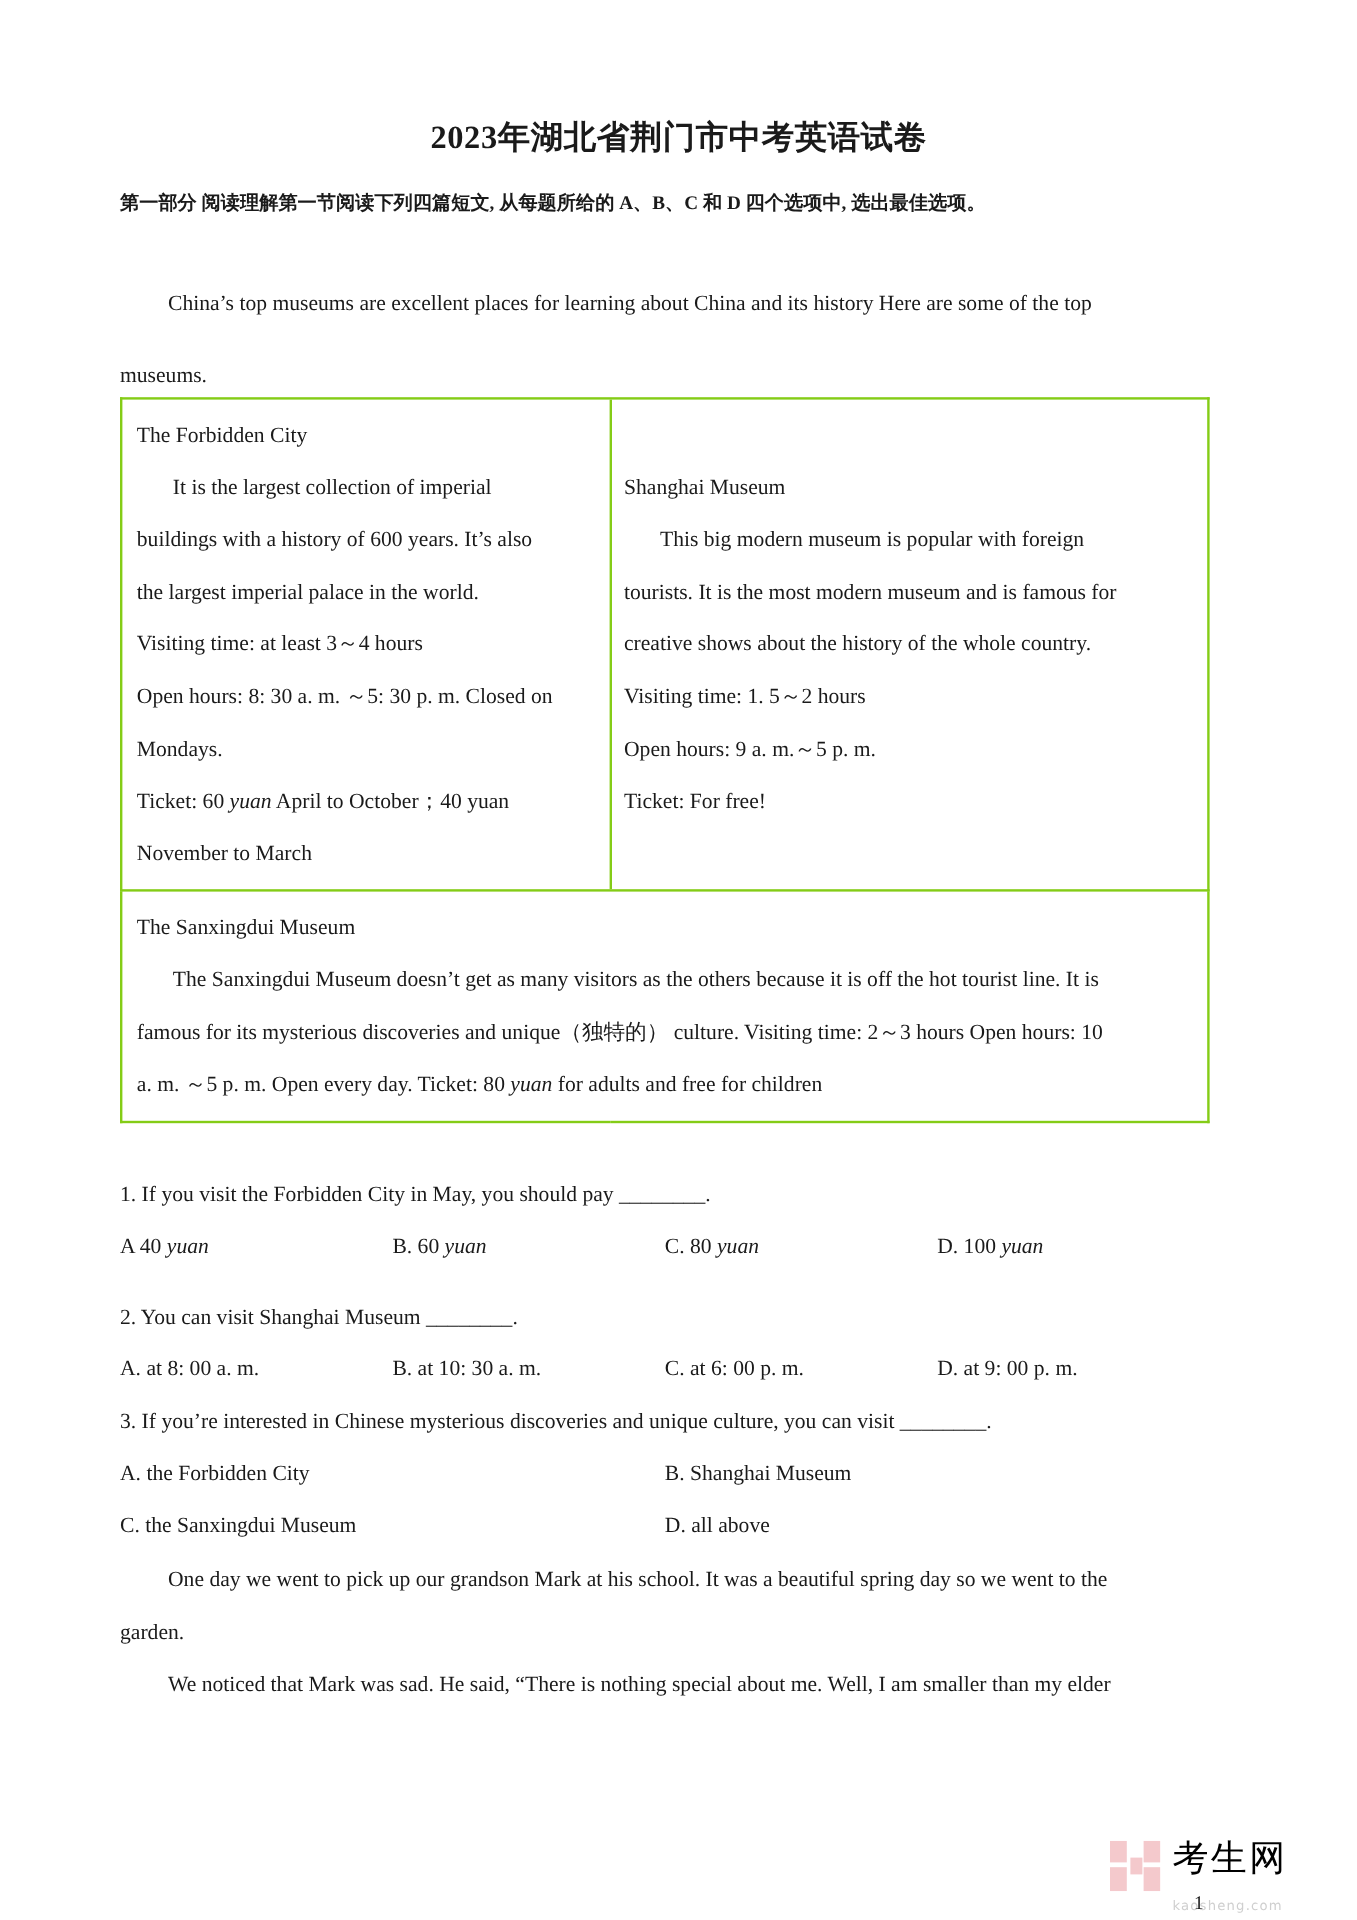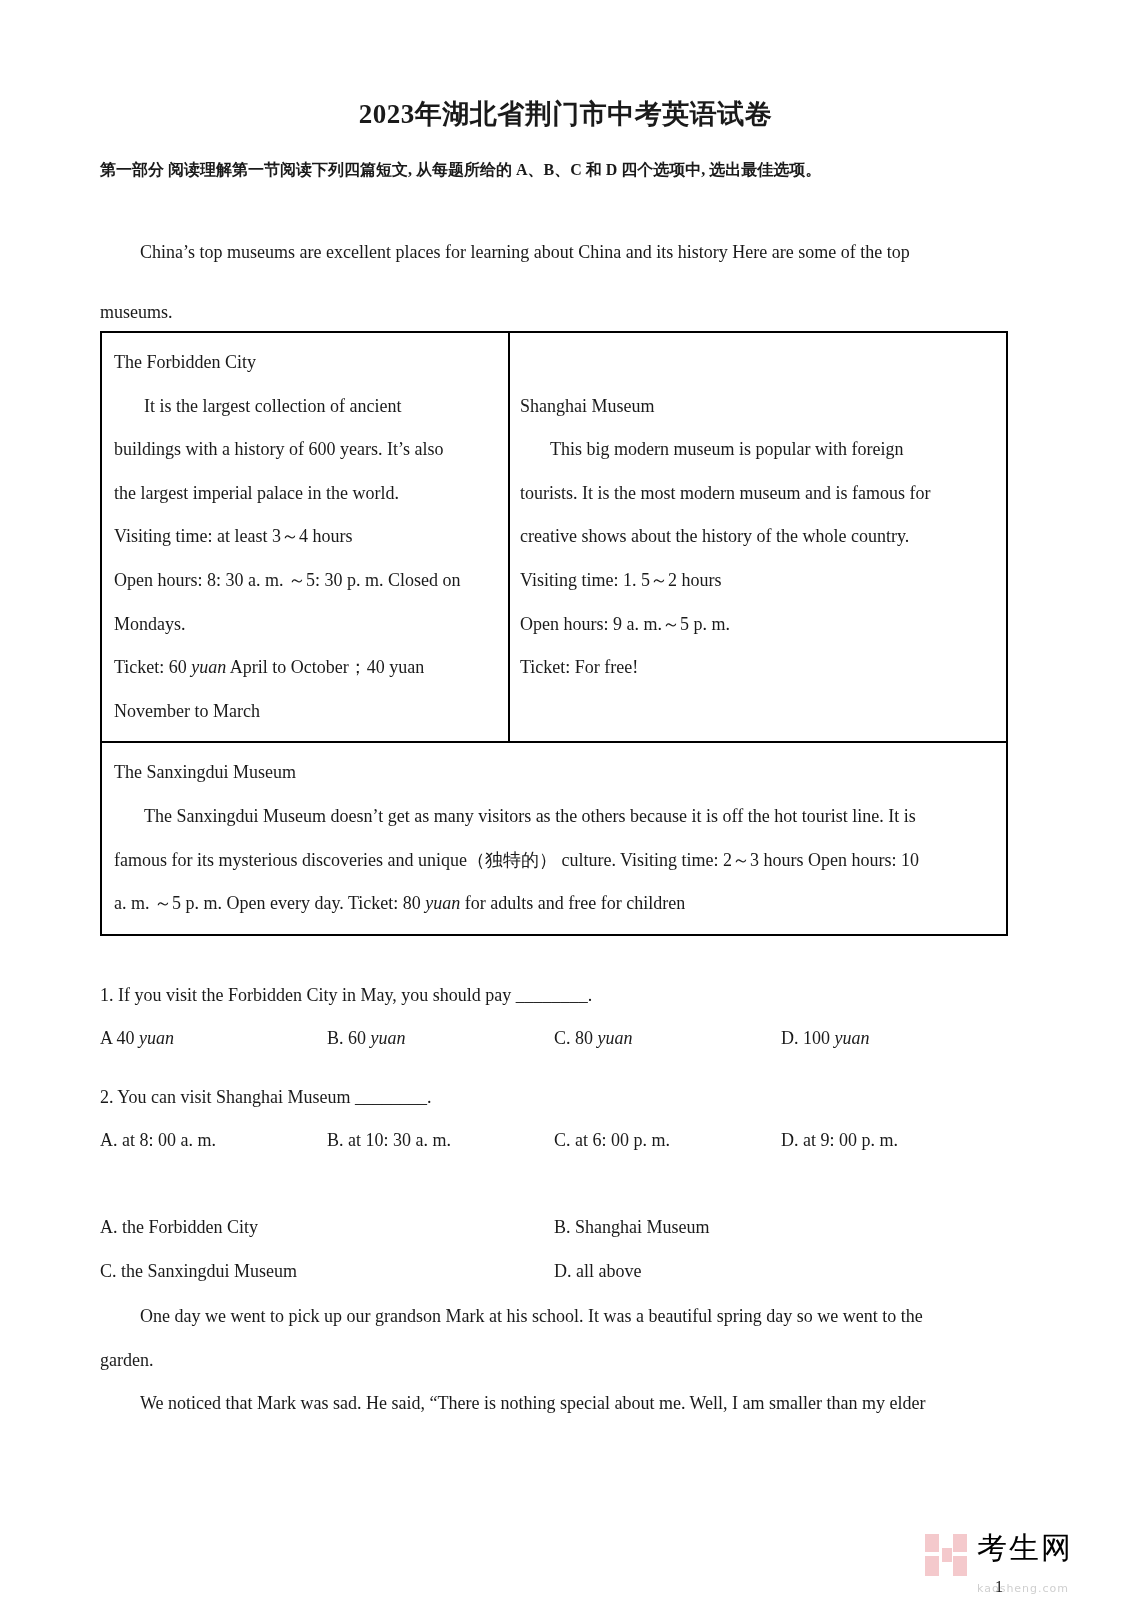--- a/index.html
+++ b/index.html
@@ -18,21 +18,21 @@
     }
     .para {
       position: absolute; left: 100px; width: 910px; font-size: 18px; line-height: 59px;
     }
     .indent { text-indent: 40px; }
     table.museums {
       position: absolute; left: 100px; top: 331px; width: 908px; border-collapse: collapse;
       font-size: 18px;
     }
     table.museums td {
-      border: 2px solid #000000; vertical-align: top; padding: 8px 12px 8px 12px;
+      border: 2px solid #84cc16; vertical-align: top; padding: 8px 12px 8px 12px;
       line-height: 43.6px;
     }
     table.museums td.left { width: 382px; border-right: 1px solid #444; }
     table.museums td.right { padding-left: 10px; }
     .cell-line { display: block; white-space: nowrap; }
     .cell-line.ind { padding-left: 30px; }
     .q { position: absolute; left: 100px; width: 910px; font-size: 18px; }
     .opts { position: absolute; left: 100px; width: 910px; font-size: 18px; }
     .opt { position: absolute; top: 0; white-space: nowrap; }
     em { font-style: italic; }
@@ -60,21 +60,21 @@
   <div class="instr">第一部分 阅读理解第一节阅读下列四篇短文, 从每题所给的 A、B、C 和 D 四个选项中, 选出最佳选项。</div>
 
   <div class="para indent" style="top:232px; line-height:40px;">China’s top museums are excellent places for learning about China and its history  Here are some of the top</div>
   <div class="para" style="top:292px; line-height:40px;">museums.</div>
 
   <table class="museums">
     <tbody>
         <tr>
       <td class="left">
         <span class="cell-line">The Forbidden City</span>
-        <span class="cell-line ind">It is the largest collection of ancient</span>
+        <span class="cell-line ind">It is the largest collection of imperial</span>
         <span class="cell-line">buildings with a history of 600 years. It’s also</span>
         <span class="cell-line">the largest imperial palace in the world.</span>
         <span class="cell-line">Visiting time: at least 3～4 hours</span>
         <span class="cell-line">Open hours: 8: 30 a. m.  ～5: 30 p. m. Closed on</span>
         <span class="cell-line">Mondays.</span>
         <span class="cell-line"><span>Ticket: 60 </span><em>yuan</em><span> April to October；40 yuan</span></span>
         <span class="cell-line">November to March</span>
       </td>
       <td class="right">
         <span class="cell-line">&nbsp;</span>
@@ -107,20 +107,21 @@
   </div>
 
   <div class="q" style="top:1087px;">2. You can visit Shanghai Museum ________.</div>
   <div class="opts" style="top:1130px;">
     <span class="opt" style="left:0;">A. at 8: 00 a. m.</span>
     <span class="opt" style="left:227px;">B. at 10: 30 a. m.</span>
     <span class="opt" style="left:454px;">C. at 6: 00 p. m.</span>
     <span class="opt" style="left:681px;">D. at 9: 00 p. m.</span>
   </div>
 
+  <div class="q" style="top:1174px;">3. If you’re interested in Chinese mysterious discoveries and unique culture, you can visit ________.</div>
   <div class="opts" style="top:1217px;">
     <span class="opt" style="left:0;">A. the Forbidden City</span>
     <span class="opt" style="left:454px;">B. Shanghai Museum</span>
   </div>
   <div class="opts" style="top:1261px;">
     <span class="opt" style="left:0;">C. the Sanxingdui Museum</span>
     <span class="opt" style="left:454px;">D. all above</span>
   </div>
 
   <div class="para indent" style="top:1296px; line-height:40px;">One day we went to pick up our grandson Mark at his school. It was a beautiful spring day so we went to the</div>

